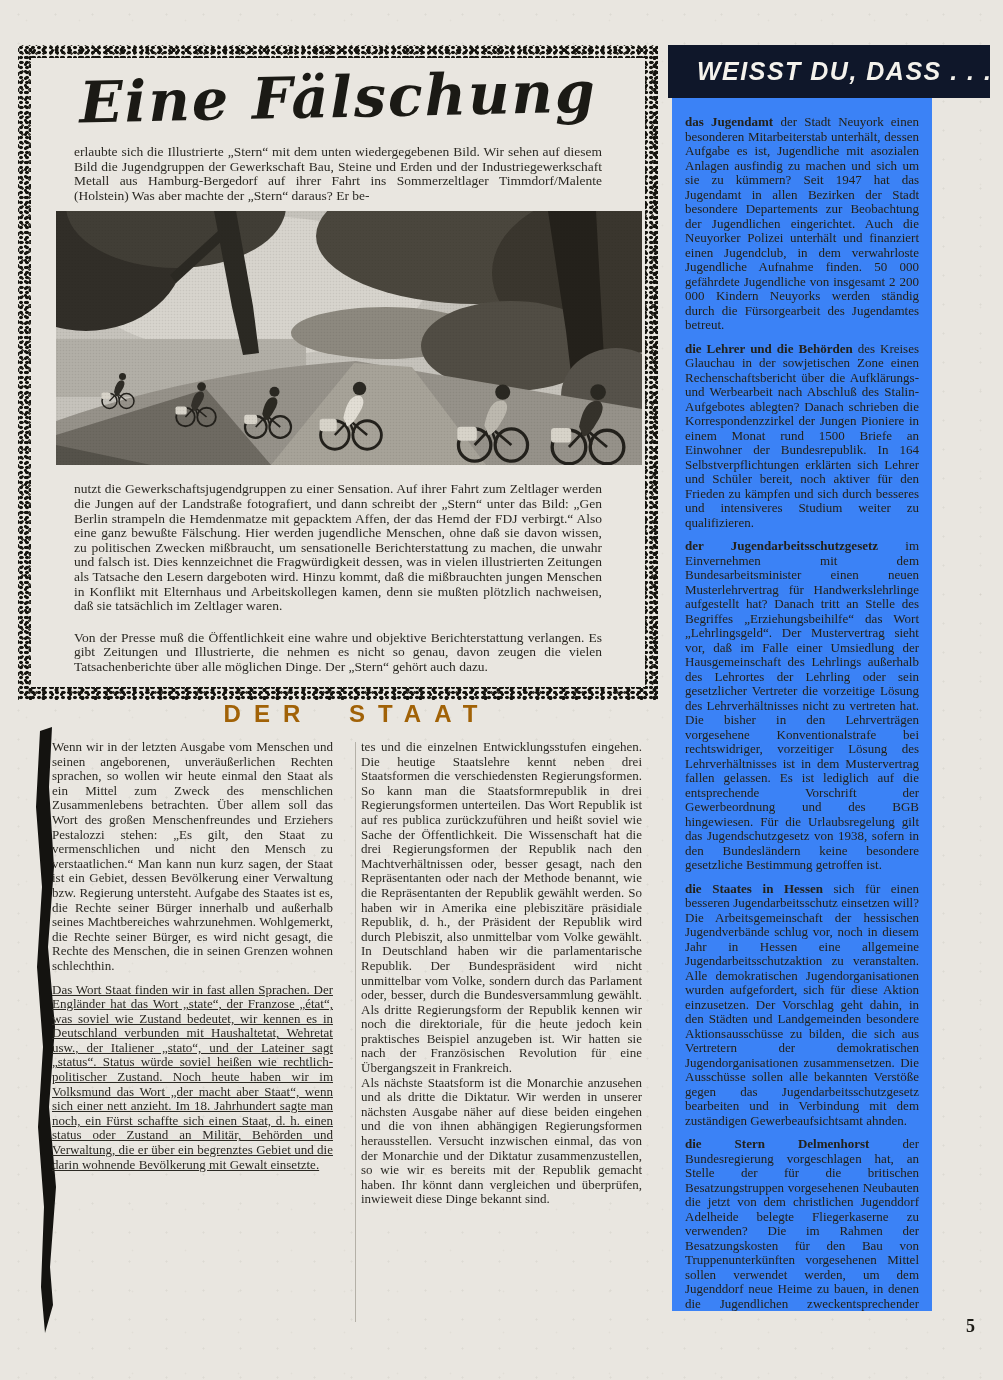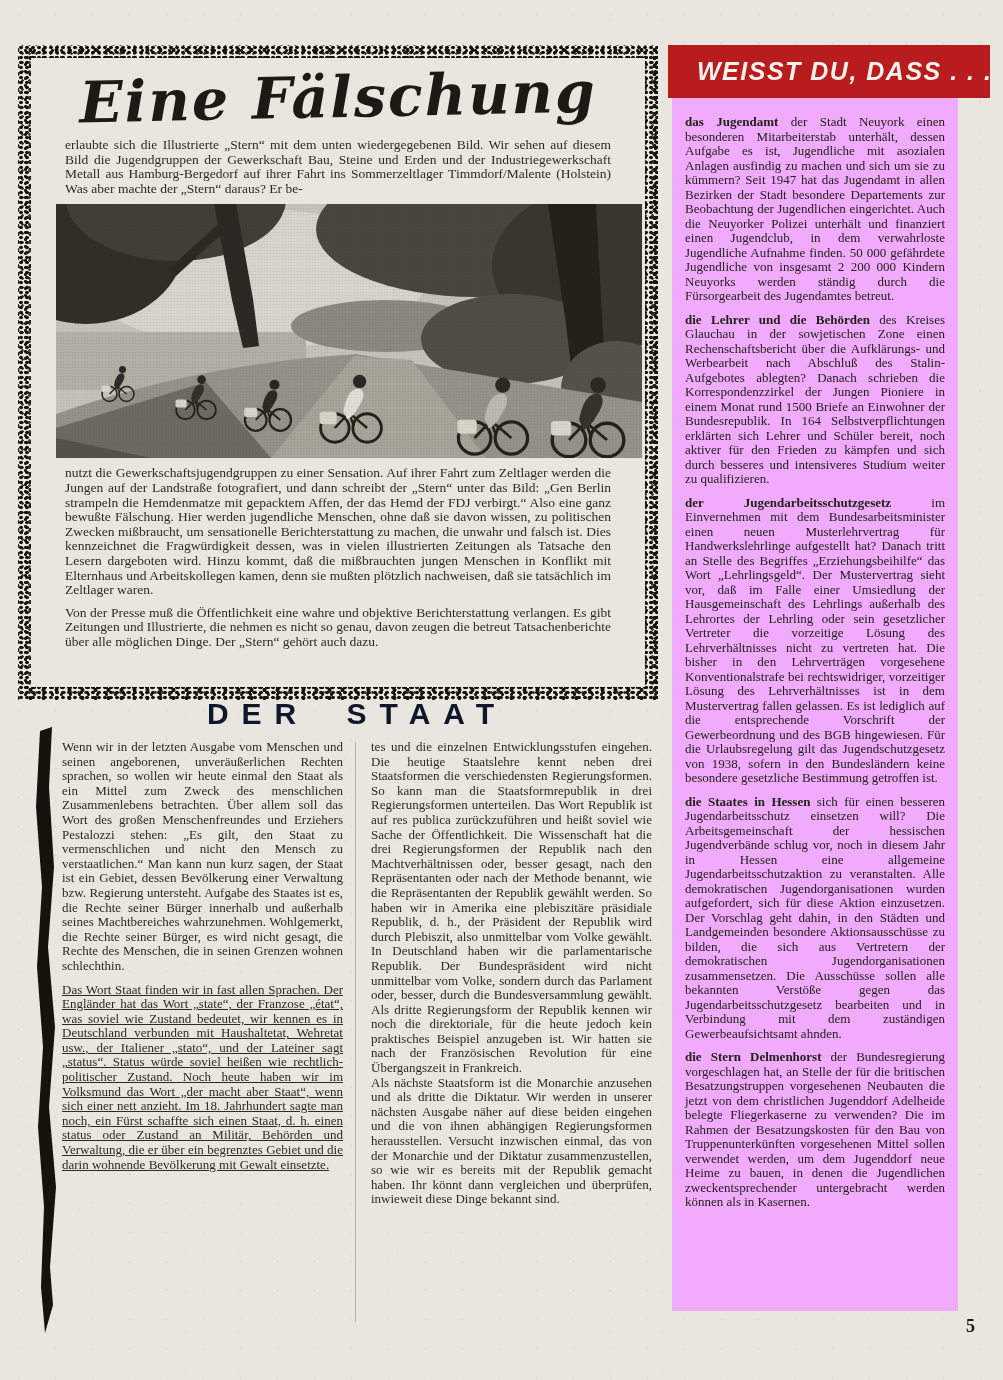--- a/index.html
+++ b/index.html
@@ -38,71 +38,71 @@
   .script-title{
     margin:2px 0 10px 0;
     text-align:center;
     font-family:"DejaVu Serif", serif;
     font-style:italic;font-weight:bold;
     font-size:57px;line-height:62px;
     letter-spacing:2px;color:#1b1a15;
     transform:rotate(-1.2deg);
   }
   .box-text{
-    margin:8px;text-align:justify;
+    margin:17px;text-align:justify;
     font-size:13.5px;line-height:14.6px;
     hyphens:auto;-webkit-hyphens:auto;
   }
   .box-intro{margin-bottom:8px;}
   .photo{
     width:586px;height:254px;margin:0 0 7px -1px;position:relative;
     background:#c6c3bc;overflow:hidden;
   }
   .photo svg{display:block;width:100%;height:100%;}
   .photo::after{
     content:"";position:absolute;inset:0;
     background-image:radial-gradient(circle, rgba(25,23,18,0.08) 0 0.7px, transparent 1.1px);
     background-size:3px 3px;pointer-events:none;
   }
 
   
   .weisst-header{
     left:668px; top:45px; width:322px; height:53px;
-    background:#b91c1c;color:#f4f2ec;
+    background:#0f172a;color:#f4f2ec;
     display:flex;align-items:center;
     box-sizing:border-box;padding-left:29px;
   }
   .weisst-header span{
     font-family:"Liberation Sans", sans-serif;
     font-style:italic;font-weight:bold;
     font-size:25px;letter-spacing:1.5px;white-space:nowrap;
   }
   .weisst-col{
-    left:672px; top:98px; width:286px; height:1213px;
-    background:#f0abfc;
+    left:672px; top:98px; width:260px; height:1213px;
+    background:#3b82f6;
     box-sizing:border-box;padding:17px 13px 10px 13px;
     overflow:hidden;
   }
   .wd-item{
     margin:0 0 9px 0;text-align:justify;
     font-size:13px;line-height:14.5px;color:#232119;
     hyphens:auto;-webkit-hyphens:auto;
   }
   .wd-item b{font-weight:bold;}
 
   
   .staat-title{
     left:62px; top:698px; width:590px;
     text-align:center;margin:0;
     font-family:"Liberation Sans", sans-serif;
-    font-weight:bold;font-size:30px;line-height:32px;
-    letter-spacing:13px;word-spacing:16px;color:#0f172a;
+    font-weight:bold;font-size:24px;line-height:32px;
+    letter-spacing:13px;word-spacing:16px;color:#a16207;
   }
   .staat-cols{
-    left:62px; top:740px; width:590px; height:592px;
+    left:52px; top:740px; width:590px; height:592px;
     display:flex; gap:28px;
   }
   .staat-col{width:285px;overflow:hidden;}
   .staat-col p{
     margin:0;text-align:justify;
     font-size:13px;line-height:14.6px;
     hyphens:auto;-webkit-hyphens:auto;
   }
   .staat-col p.gap{margin-top:9px;text-decoration:underline;}
   .col-divider{
@@ -162,21 +162,21 @@
         <use href="#rider" fill="#2e2c26" transform="translate(62,190) scale(0.5)"></use>
         <use href="#rider" fill="#33302a" transform="translate(140,206) scale(0.62)"></use>
         <use href="#rider" fill="#2b2922" transform="translate(212,216) scale(0.72)"></use>
         <use href="#rider" fill="#e2ded5" transform="translate(295,224) scale(0.95)"></use>
         <use href="#rider" fill="#bdb9af" transform="translate(437,234) scale(1.08)"></use>
         <use href="#rider" fill="#35322b" transform="translate(532,236) scale(1.12)"></use>
       </svg>
     </div>
 
     <p class="box-text">nutzt die Gewerkschaftsjugendgruppen zu einer Sensation. Auf ihrer Fahrt zum Zeltlager werden die Jungen auf der Landstraße fotografiert, und dann schreibt der „Stern“ unter das Bild: „Gen Berlin strampeln die Hemdenmatze mit gepacktem Affen, der das Hemd der FDJ verbirgt.“ Also eine ganz bewußte Fälschung. Hier werden jugendliche Menschen, ohne daß sie davon wissen, zu politischen Zwecken mißbraucht, um sensationelle Berichterstattung zu machen, die unwahr und falsch ist. Dies kennzeichnet die Fragwürdigkeit dessen, was in vielen illustrierten Zeitungen als Tatsache den Lesern dargeboten wird. Hinzu kommt, daß die mißbrauchten jungen Menschen in Konflikt mit Elternhaus und Arbeitskollegen kamen, denn sie mußten plötzlich nachweisen, daß sie tatsächlich im Zeltlager waren.</p>
-    <p class="box-text">Von der Presse muß die Öffentlichkeit eine wahre und objektive Berichterstattung verlangen. Es gibt Zeitungen und Illustrierte, die nehmen es nicht so genau, davon zeugen die betreut Tatsachenberichte über alle möglichen Dinge. Der „Stern“ gehört auch dazu.</p>
+    <p class="box-text">Von der Presse muß die Öffentlichkeit eine wahre und objektive Berichterstattung verlangen. Es gibt Zeitungen und Illustrierte, die nehmen es nicht so genau, davon zeugen die vielen Tatsachenberichte über alle möglichen Dinge. Der „Stern“ gehört auch dazu.</p>
   </div>
 </div>
 
 <div class="abs weisst-header">
   <span>WEISST DU, DASS . . .</span>
 </div>
 
 <div class="abs weisst-col">
   <p class="wd-item">
     <b>das Jugendamt</b>

